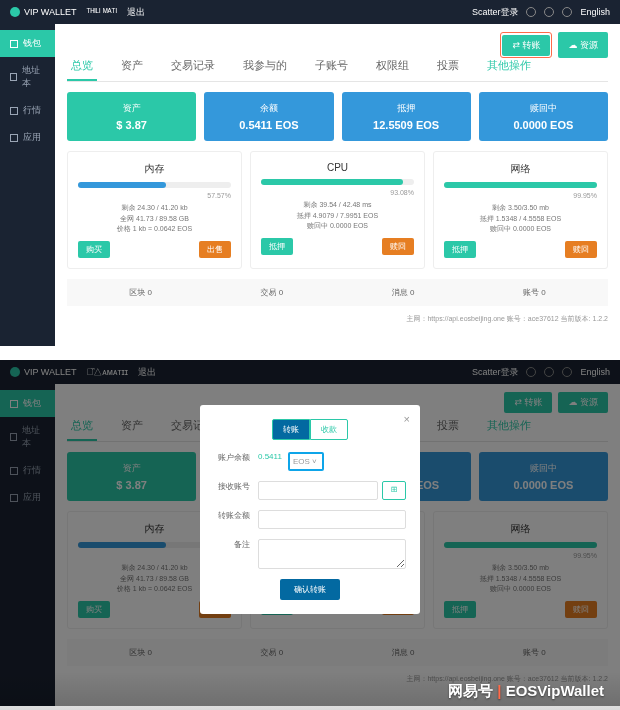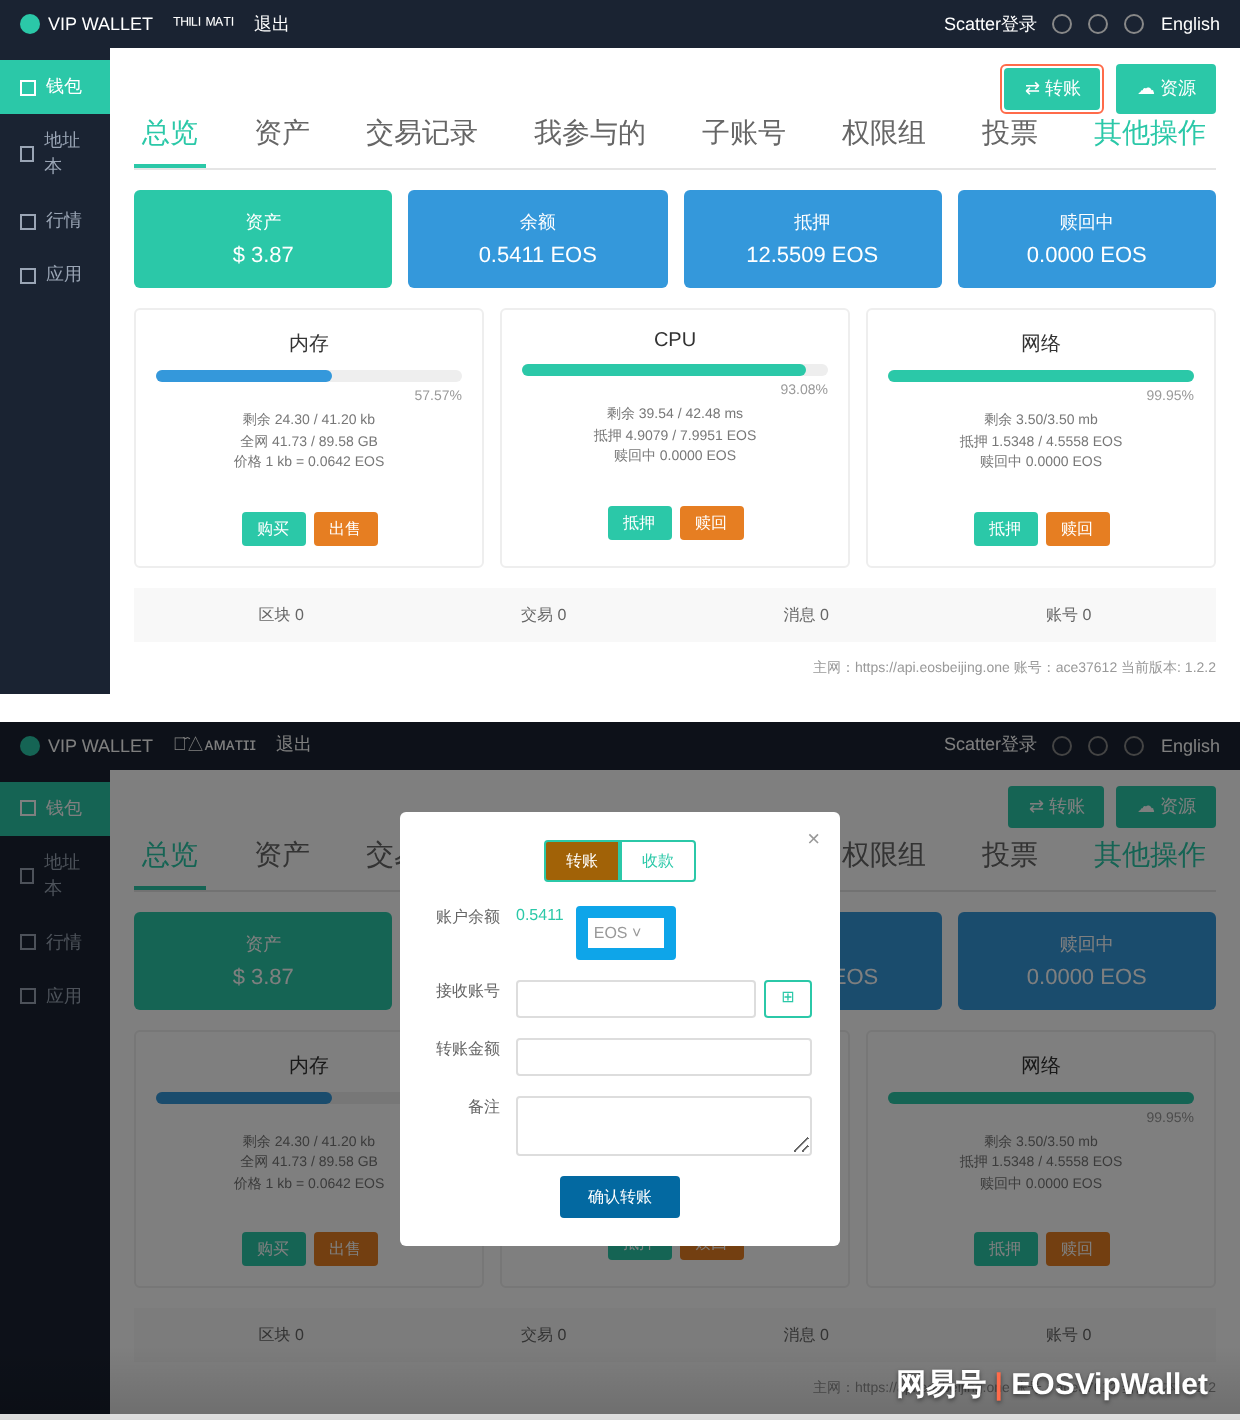--- a/index.html
+++ b/index.html
@@ -13,59 +13,59 @@
 .ticon{width:10px;height:10px;border:1px solid #888;border-radius:50%;display:inline-block}
 .main{display:flex;min-height:322px}
 .sidebar{width:55px;background:#1a2332;padding-top:6px}
 .side-item{padding:7px 10px;color:#9aa5b5;font-size:9px;display:flex;align-items:center;gap:5px;cursor:pointer}
 .side-item.active{background:#2bc8a8;color:#fff}
 .side-icon{width:8px;height:8px;border:1px solid currentColor}
 .content{flex:1;background:#fff;padding:8px 12px;position:relative}
 .action-bar{position:absolute;top:8px;right:12px;display:flex;gap:6px}
 .btn-teal{background:#2bc8a8;color:#fff;border:none;padding:4px 10px;font-size:9px;border-radius:2px;cursor:pointer}
 .highlighted{border:1.5px solid #ff6b4a;border-radius:3px;padding:1px}
-.tabs{display:flex;gap:20px;border-bottom:1px solid #e5e5e5;margin-top:20px;font-size:14px}
+.tabs{display:flex;gap:20px;border-bottom:1px solid #e5e5e5;margin-top:20px;font-size:11px}
 .tab{padding:6px 4px;color:#666;cursor:pointer;border-bottom:2px solid transparent}
 .tab.active{color:#2bc8a8;border-bottom-color:#2bc8a8}
 .tab.teal{color:#2bc8a8}
 .cards{display:flex;gap:8px;margin-top:10px}
 .card{flex:1;border-radius:3px;padding:10px;text-align:center;color:#fff}
 .card-teal{background:#2bc8a8}
 .card-blue{background:#3498db}
 .card-title{font-size:9px;margin-bottom:4px}
-.card-value{font-size:11px;font-weight:normal}
+.card-value{font-size:11px;font-weight:bold}
 .resources{display:flex;gap:8px;margin-top:10px}
 .res-card{flex:1;border:1px solid #eee;border-radius:3px;padding:10px;text-align:center}
 .res-title{font-size:10px;color:#333;margin-bottom:6px}
 .progress{height:6px;background:#eee;border-radius:3px;position:relative;margin-bottom:4px}
 .progress-bar{height:100%;background:#3498db;border-radius:3px}
 .progress-bar.green{background:#2bc8a8}
 .progress-pct{font-size:7px;color:#999;text-align:right}
 .res-info{font-size:7px;color:#777;line-height:1.5;margin:4px 0}
-.res-btns{display:flex;gap:4px;justify-content:center;margin-top:18px}
+.res-btns{display:flex;gap:4px;justify-content:space-between;margin-top:6px}
 .btn-sm{padding:3px 8px;font-size:8px;border:none;border-radius:2px;cursor:pointer;color:#fff}
 .btn-green{background:#2bc8a8}
 .btn-orange{background:#e67e22}
 .stats{display:flex;background:#f8f8f8;margin-top:10px;padding:8px;font-size:8px;color:#666}
 .stat{flex:1;text-align:center}
 .footer-info{text-align:right;font-size:7px;color:#999;margin-top:8px}
 .screenshot2{position:relative}
 .overlay{position:absolute;inset:0;background:rgba(0,0,0,0.5);z-index:5}
 .modal{position:absolute;top:45px;left:50%;transform:translateX(-50%);width:220px;background:#fff;border-radius:3px;z-index:10;padding:14px}
 .modal-tabs{display:flex;justify-content:center;gap:0;margin-bottom:12px}
 .mtab{padding:4px 10px;font-size:8px;border:1px solid #2bc8a8;cursor:pointer}
-.mtab.active{background:#a16207;color:#fff}
+.mtab.active{background:#0369a1;color:#fff}
 .mtab:first-child{border-radius:2px 0 0 2px}
 .mtab:last-child{border-radius:0 2px 2px 0;color:#2bc8a8}
 .close-x{position:absolute;top:8px;right:10px;font-size:11px;color:#999;cursor:pointer}
 .form-row{display:flex;margin-bottom:10px;font-size:8px}
 .form-label{width:44px;color:#666;text-align:right;padding-right:8px}
 .form-val{color:#2bc8a8;margin-right:6px}
 .form-input{flex:1;border:1px solid #ddd;border-radius:2px;padding:4px;font-size:8px}
-.form-select{width:50px;border:6px solid #0ea5e9;border-radius:2px;padding:3px;font-size:8px;color:#999}
+.form-select{width:36px;border:2px solid #0ea5e9;border-radius:2px;padding:3px;font-size:8px;color:#999}
 .icon-btn{width:24px;border:1px solid #2bc8a8;border-radius:2px;padding:3px;margin-left:4px;text-align:center;color:#2bc8a8;font-size:8px}
 .textarea{height:30px}
 .modal-submit{display:block;margin:8px auto 0;background:#0369a1;color:#fff;border:none;padding:5px 14px;font-size:8px;border-radius:2px}
 .watermark{position:relative;text-align:right;padding:10px 16px;font-size:15px;color:#fff;font-weight:bold;background:linear-gradient(transparent,rgba(0,0,0,0.15));margin-top:-34px;z-index:20;text-shadow:0 1px 2px rgba(0,0,0,0.5)}
 .wm-cn{font-family:serif}
 </style>
 </head>
 <body>
 
 <div class="app">

